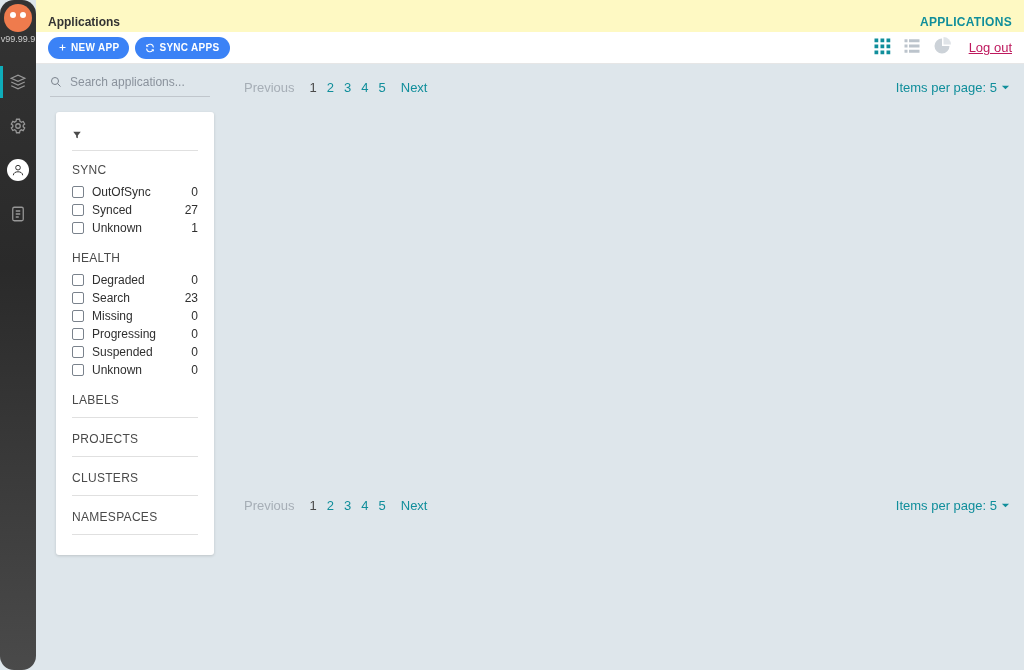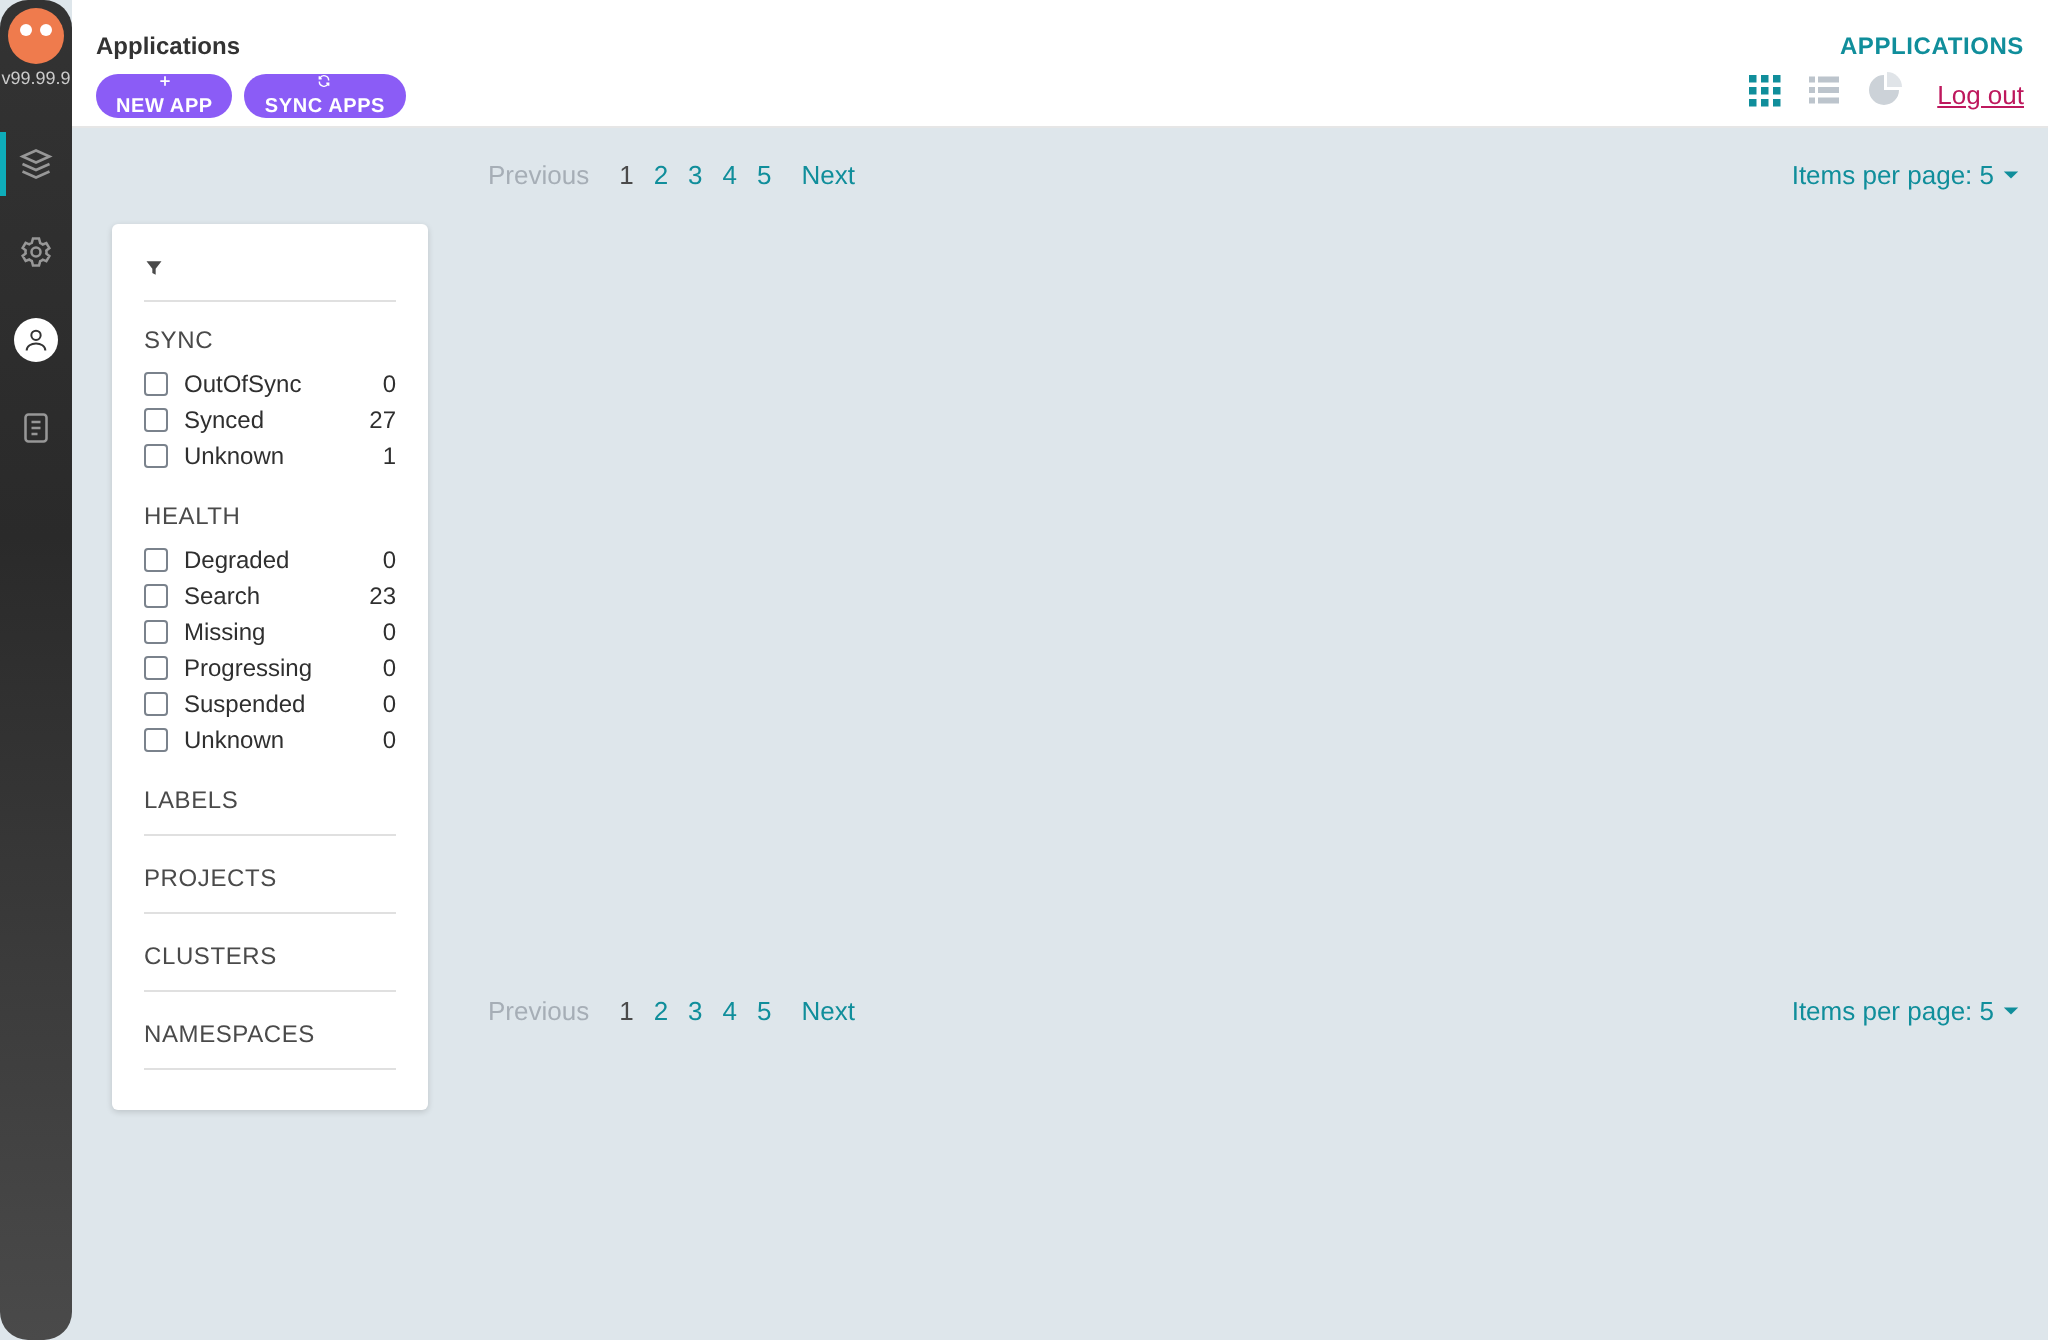--- a/index.html
+++ b/index.html
@@ -13,28 +13,28 @@
   .leftnav .logo::before { left: 6px; }
   .leftnav .logo::after  { right: 6px; }
   .leftnav .version { font-size: 9px; color: #ccc; margin-bottom: 16px; text-align:center; white-space: nowrap; overflow:hidden; width:36px;}
   .leftnav .navitem { width: 36px; height: 44px; display: flex; align-items: center; justify-content: center; position: relative; cursor: pointer; }
   .leftnav .navitem.active::before { content:""; position:absolute; left:0; top:6px; bottom:6px; width:3px; background:#0eadba; }
   .leftnav svg { width:18px; height:18px; stroke:#979797; fill:none; stroke-width:1.7; }
   .leftnav .navitem .user-circle { width:22px; height:22px; border-radius:50%; background:#fff; display:flex; align-items:center; justify-content:center;}
   .leftnav .navitem .user-circle svg { stroke:#333; width:14px; height:14px;}
 
   
-  .topstrip { position:absolute; left:36px; right:0; top:0; height:48px; background:#ffffff; border-bottom:2px solid #4d7c0f; display:flex; align-items:center; padding:0 12px; font-size:12px; }
+  .topstrip { position:absolute; left:36px; right:0; top:0; height:48px; background:#fef9c3; border-bottom:4px solid #4d7c0f; display:flex; align-items:center; padding:0 12px; font-size:12px; }
   .topstrip .title { font-weight:600; color:#333; }
   .topstrip .spacer { flex:1; }
   .topstrip .crumb { color:#108e9b; font-weight:600; font-size:12px; letter-spacing:.3px; cursor:pointer;}
 
   
   .toolbar { position:absolute; left:36px; right:0; top:32px; height:32px; background:#fff; border-bottom:1px solid #e6e6e6; display:flex; align-items:center; padding:0 12px; gap:6px; }
-  .btn { display:inline-flex; align-items:center; gap:4px; height:22px; border-radius:11px; background:#8b5cf6; color:#fff; border:none; padding:0 10px; font-size:10px; font-weight:600; letter-spacing:.3px; cursor:pointer;flex-direction:column;}
+  .btn { display:inline-flex; align-items:center; gap:4px; height:22px; border-radius:11px; background:#3b82f6; color:#fff; border:none; padding:0 10px; font-size:10px; font-weight:600; letter-spacing:.3px; cursor:pointer;}
   .toolbar .spacer { flex:1; }
   .view-toggle { display:flex; align-items:center; gap:12px; }
   .view-toggle svg { width:18px; height:18px; cursor:pointer; }
   .view-toggle .tiles svg { fill:#108e9b; }
   .view-toggle .list svg { fill:#bcc4cc; }
   .view-toggle .pie svg { fill:#ccd2d8; }
   .logout { color:#be185d; font-size:13px; margin-left:12px; cursor:pointer;text-decoration:underline; }
 
   
   .main { position:absolute; left:36px; right:0; top:64px; bottom:0; background:#dee6eb; }
@@ -150,20 +150,29 @@
     <span class="pie"><svg viewBox="0 0 24 24">
           <path d="M12 2a10 10 0 1 0 10 10H12z"></path>
           <path d="M14 0v10h10A10 10 0 0 0 14 0z" opacity=".6"></path>
         </svg></span>
   </div>
   <span class="logout">Log out</span>
 </div>
 
 <div class="main">
 
+  <div class="searchrow">
+    <div class="searchbox">
+      <svg viewBox="0 0 24 24">
+          <circle cx="10" cy="10" r="7"></circle>
+          <path d="M21 21l-6-6"></path>
+        </svg>
+      <input type="text" placeholder="Search applications..." style="">
+    </div>
+  </div>
 
   <div class="pag-top">
     <div class="pagbar">
       <span class="prev">Previous</span>
       <span class="pg current">1</span>
       <span class="pg">2</span>
       <span class="pg">3</span>
       <span class="pg">4</span>
       <span class="pg">5</span>
       <span class="next">Next</span>

